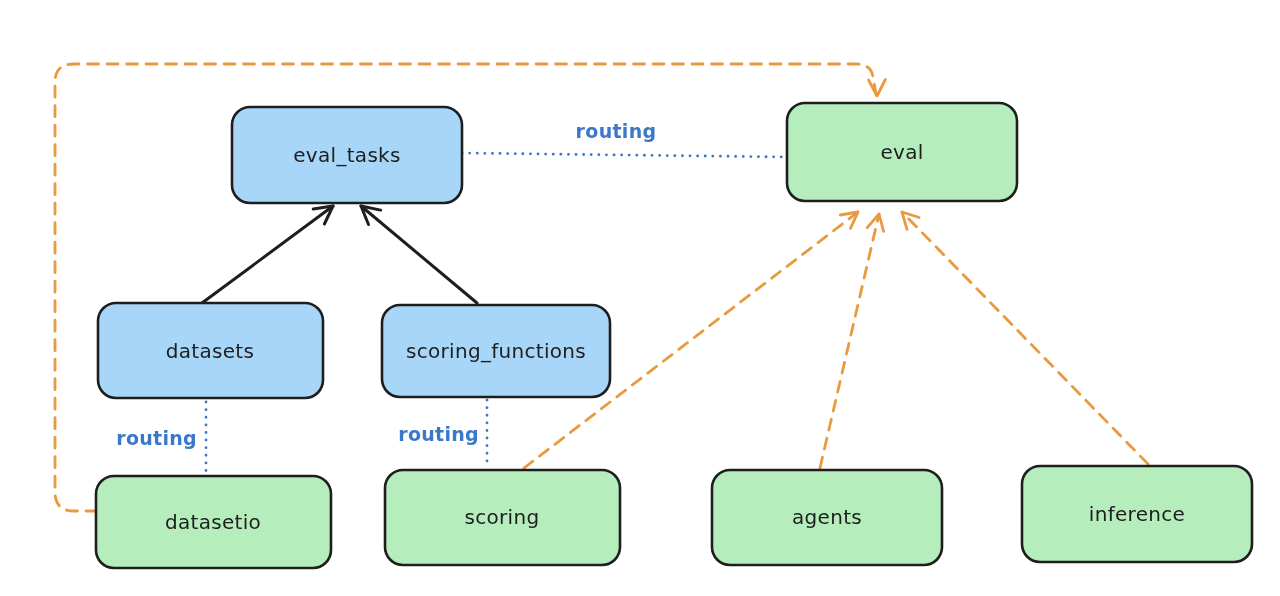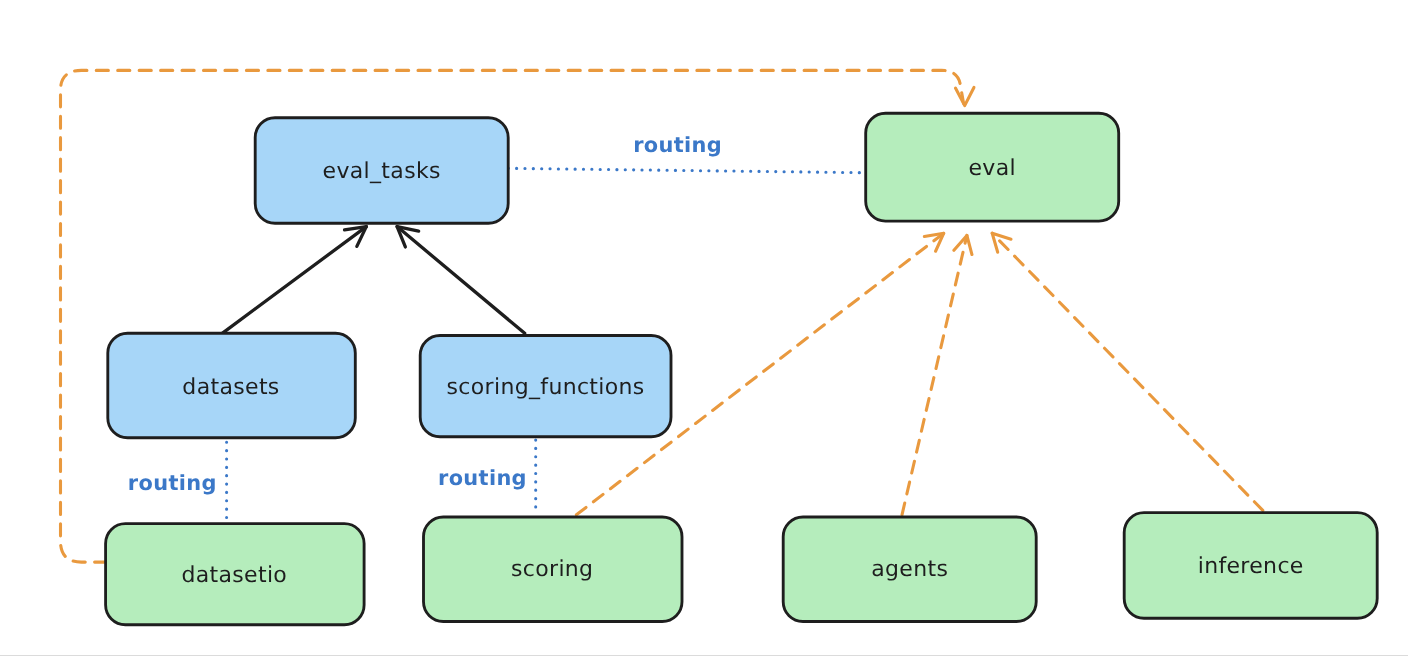--- a/index.html
+++ b/index.html
@@ -1,16 +1,16 @@
 <!DOCTYPE html>
 <html><head>
 <meta charset="utf-8">
 <style>
   html, body { margin: 0; padding: 0; background: #ffffff; }
-  .canvas { position: relative; width: 1280px; height: 596px; background: #737373; overflow: hidden; }
+  .canvas { position: relative; width: 1280px; height: 596px; background: #14b8a6; overflow: hidden; }
   svg { display: block; }
   .node-rect  { stroke: #1e1e1e; stroke-width: 2.6; }
   .node-label { font-family: "DejaVu Sans", sans-serif; font-size: 20px; fill: #1e1e1e; letter-spacing: 0.3px; }
   .edge-black  { stroke: #1e1e1e; stroke-width: 3; fill: none; stroke-linecap: round; stroke-linejoin: round; }
   .head-black  { stroke: #1e1e1e; stroke-width: 3; fill: none; stroke-linecap: round; stroke-linejoin: round; }
   .edge-blue   { stroke-width: 2.8; fill: none; stroke-linecap: round; stroke-dasharray: 0.1 7.5; }
   .edge-orange { stroke-width: 2.8; fill: none; stroke-linecap: round; stroke-linejoin: round; stroke-dasharray: 11 8.5; }
   .head-orange { stroke-width: 2.8; fill: none; stroke-linecap: round; stroke-linejoin: round; }
   .edge-label  { font-family: "DejaVu Sans", sans-serif; font-size: 19px; font-weight: bold; letter-spacing: 0.3px; }
 </style>

